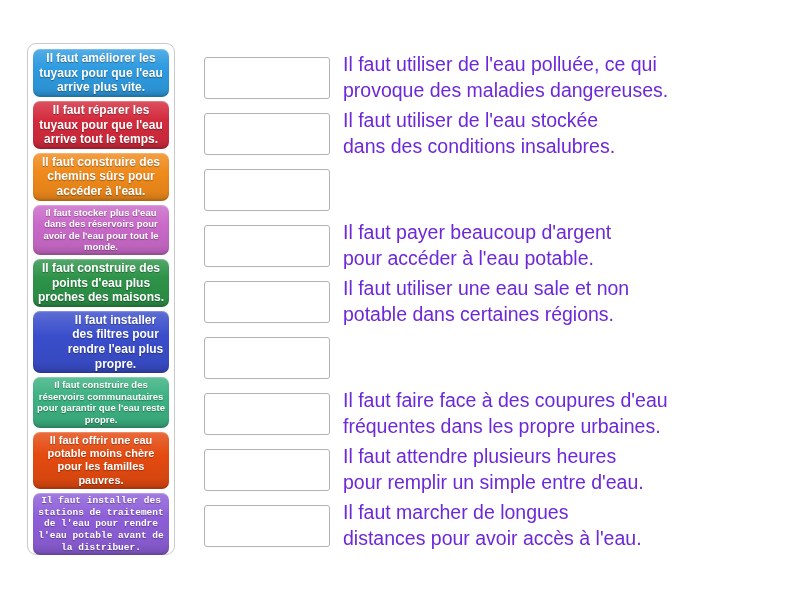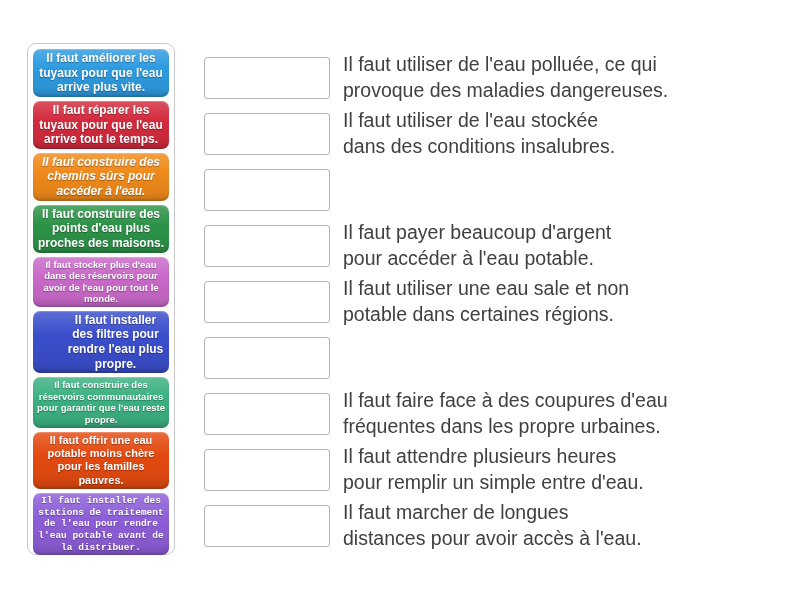--- a/index.html
+++ b/index.html
@@ -62,33 +62,33 @@
     box-sizing: border-box;
     background: #ffffff;
     border: 1px solid #b3b3b3;
     border-radius: 3px;
     flex-shrink: 0;
   }
   .answer-text {
     margin-left: 13px;
     font-size: 19.5px;
     line-height: 1.33;
-    color: #404040;
+    color: #6d28d9;
     white-space: pre-line;
   }
 </style>
 </head>
 <body>
 
 <div class="tile-panel">
   <div class="tile size-normal" style="background-color: rgb(46, 155, 224);">Il faut améliorer les tuyaux pour que l'eau arrive plus vite.</div>
   <div class="tile size-normal" style="background-color: rgb(211, 43, 61);">Il faut réparer les tuyaux pour que l'eau arrive tout le temps.</div>
-  <div class="tile size-normal" style="background-color: rgb(240, 138, 27); font-style: italic;">Il faut construire des chemins sûrs pour accéder à l'eau.</div>
+  <div class="tile size-normal" style="background-color: rgb(240, 138, 27);">Il faut construire des chemins sûrs pour accéder à l'eau.</div>
+  <div class="tile size-small" style="background-color: rgb(201, 105, 201);">Il faut stocker plus d'eau dans des réservoirs pour avoir de l'eau pour tout le monde.</div>
   <div class="tile size-normal" style="background-color: rgb(45, 147, 72);">Il faut construire des points d'eau plus proches des maisons.</div>
-  <div class="tile size-small" style="background-color: rgb(201, 105, 201);">Il faut stocker plus d'eau dans des réservoirs pour avoir de l'eau pour tout le monde.</div>
   <div class="tile size-normal" style="background-color: rgb(58, 78, 204); padding-left: 32px;">Il faut installer des filtres pour rendre l'eau plus propre.</div>
   <div class="tile size-small" style="background-color: rgb(60, 177, 129);">Il faut construire des réservoirs communautaires pour garantir que l'eau reste propre.</div>
   <div class="tile size-medium" style="background-color: rgb(228, 74, 16);">Il faut offrir une eau potable moins chère pour les familles pauvres.</div>
   <div class="tile size-small" style="background-color: rgb(141, 94, 216); font-family: Liberation Mono, monospace;">Il faut installer des stations de traitement de l'eau pour rendre l'eau potable avant de la distribuer.</div>
 </div>
 
 <div class="rows">
   <div class="match-row">
     <div class="drop-slot"></div>
     <div class="answer-text">Il faut utiliser de l'eau polluée, ce qui

